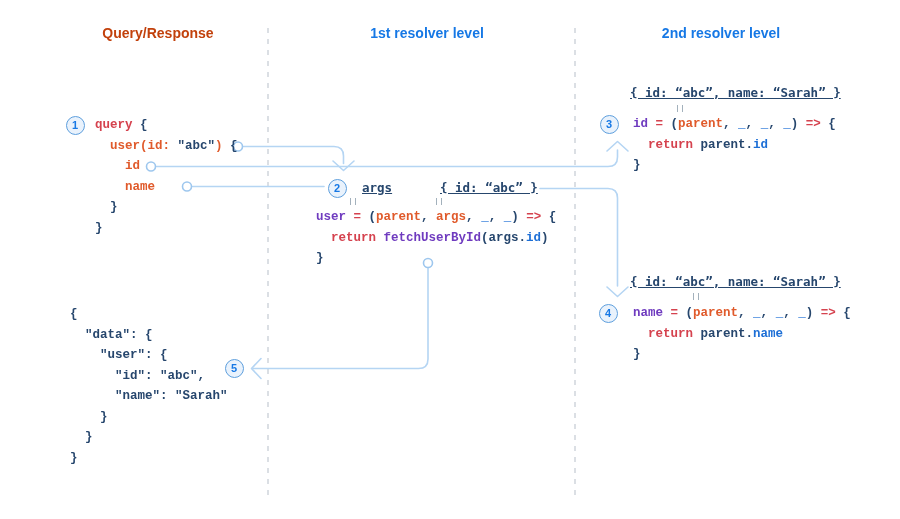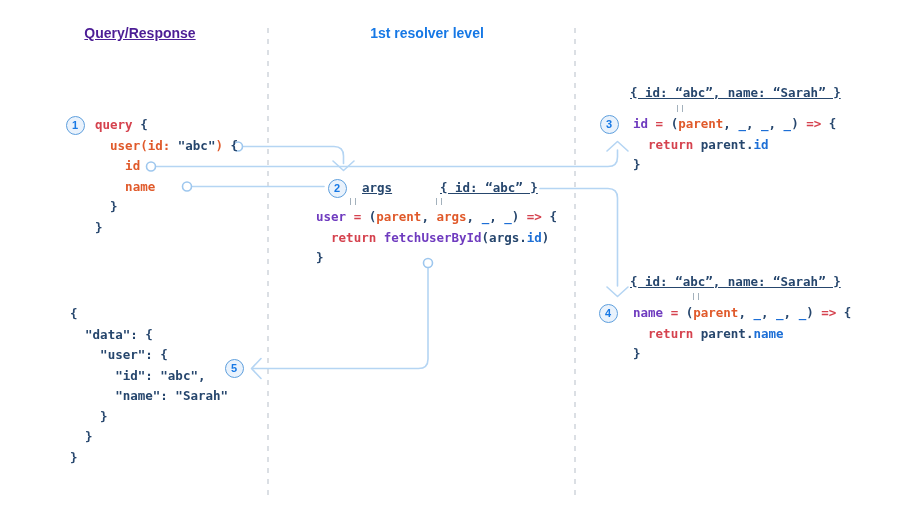--- a/index.html
+++ b/index.html
@@ -10,21 +10,21 @@
     overflow:hidden;
     font-family:"DejaVu Sans Mono","Liberation Mono",monospace;
   }
   .col-header{
     position:absolute;top:25px;
     transform:translateX(-50%);
     font-family:"Liberation Sans","DejaVu Sans",sans-serif;
     font-weight:bold;font-size:14px;
     white-space:nowrap;
   }
-  .code-block{position:absolute;white-space:pre;}
+  .code-block{position:absolute;white-space:pre;font-family:Liberation Mono, monospace;}
   .code-line{height:20.5px;line-height:20.5px;font-size:12.5px;font-weight:600;}
   .code-text{
     position:absolute;white-space:pre;
     height:20.5px;line-height:20.5px;font-size:12.5px;font-weight:600;text-decoration:underline;
   }
   .badge{
     position:absolute;width:19px;height:19px;border-radius:50%;
     box-sizing:border-box;
     text-align:center;line-height:17px;
     font-family:"Liberation Sans","DejaVu Sans",sans-serif;
@@ -63,22 +63,23 @@
       <path d="M 428 267.5 V 359 Q 428 368.5 418.5 368.5 H 253"></path>
       <path d="M 261 358.5 L 251.5 368.5 L 261 378.5"></path>
 
       <circle cx="238" cy="146.5" r="4.5" fill="#ffffff" stroke="#9ec7ee"></circle>
       <circle cx="151" cy="166.5" r="4.5" fill="#ffffff" stroke="#9ec7ee"></circle>
       <circle cx="187" cy="186.5" r="4.5" fill="#ffffff" stroke="#9ec7ee"></circle>
       <circle cx="428" cy="263" r="4.5" fill="#ffffff" stroke="#9ec7ee"></circle>
     </g>
   </svg>
 
-  <span class="col-header" style="left: 140px; color: #4c1d95; text-decoration: underline;">Query/Response</span>
+  <span class="col-header" style="left: 158px; color: #c2410c;">Query/Response</span>
   <span class="col-header" style="left: 427px; color: rgb(22, 120, 229);">1st resolver level</span>
+  <span class="col-header" style="left: 721px; color: rgb(22, 120, 229);">2nd resolver level</span>
 
   <div class="badge" style="left: 65.5px; top: 115.5px; border: 1.5px solid rgb(94, 159, 221); background: rgb(233, 242, 252); color: rgb(22, 120, 229);">1</div>
   <div class="badge" style="left: 327.5px; top: 178.5px; border: 1.5px solid rgb(94, 159, 221); background: rgb(233, 242, 252); color: rgb(22, 120, 229);">2</div>
   <div class="badge" style="left: 599.5px; top: 114.5px; border: 1.5px solid rgb(94, 159, 221); background: rgb(233, 242, 252); color: rgb(22, 120, 229);">3</div>
   <div class="badge" style="left: 598.5px; top: 303.5px; border: 1.5px solid rgb(94, 159, 221); background: rgb(233, 242, 252); color: rgb(22, 120, 229);">4</div>
   <div class="badge" style="left: 224.5px; top: 359px; border: 1.5px solid rgb(94, 159, 221); background: rgb(233, 242, 252); color: rgb(22, 120, 229);">5</div>
 
   <div class="code-block" style="left:95px;top:115px;"><div class="code-line"><span style="color: rgb(213, 66, 78);">query</span><span style="color: rgb(38, 70, 109);"> {</span></div><div class="code-line"><span style="color: rgb(38, 70, 109);">  </span><span style="color: rgb(224, 90, 43);">user(id: </span><span style="color: rgb(38, 70, 109);">"abc"</span><span style="color: rgb(224, 90, 43);">) </span><span style="color: rgb(38, 70, 109);">{</span></div><div class="code-line"><span style="color: rgb(38, 70, 109);">    </span><span style="color: rgb(224, 90, 43);">id</span></div><div class="code-line"><span style="color: rgb(38, 70, 109);">    </span><span style="color: rgb(224, 90, 43);">name</span></div><div class="code-line"><span style="color: rgb(38, 70, 109);">  }</span></div><div class="code-line"><span style="color: rgb(38, 70, 109);">}</span></div></div>
 
   <span class="code-text" style="left: 362px; top: 178px; color: rgb(38, 70, 109);">args</span>

